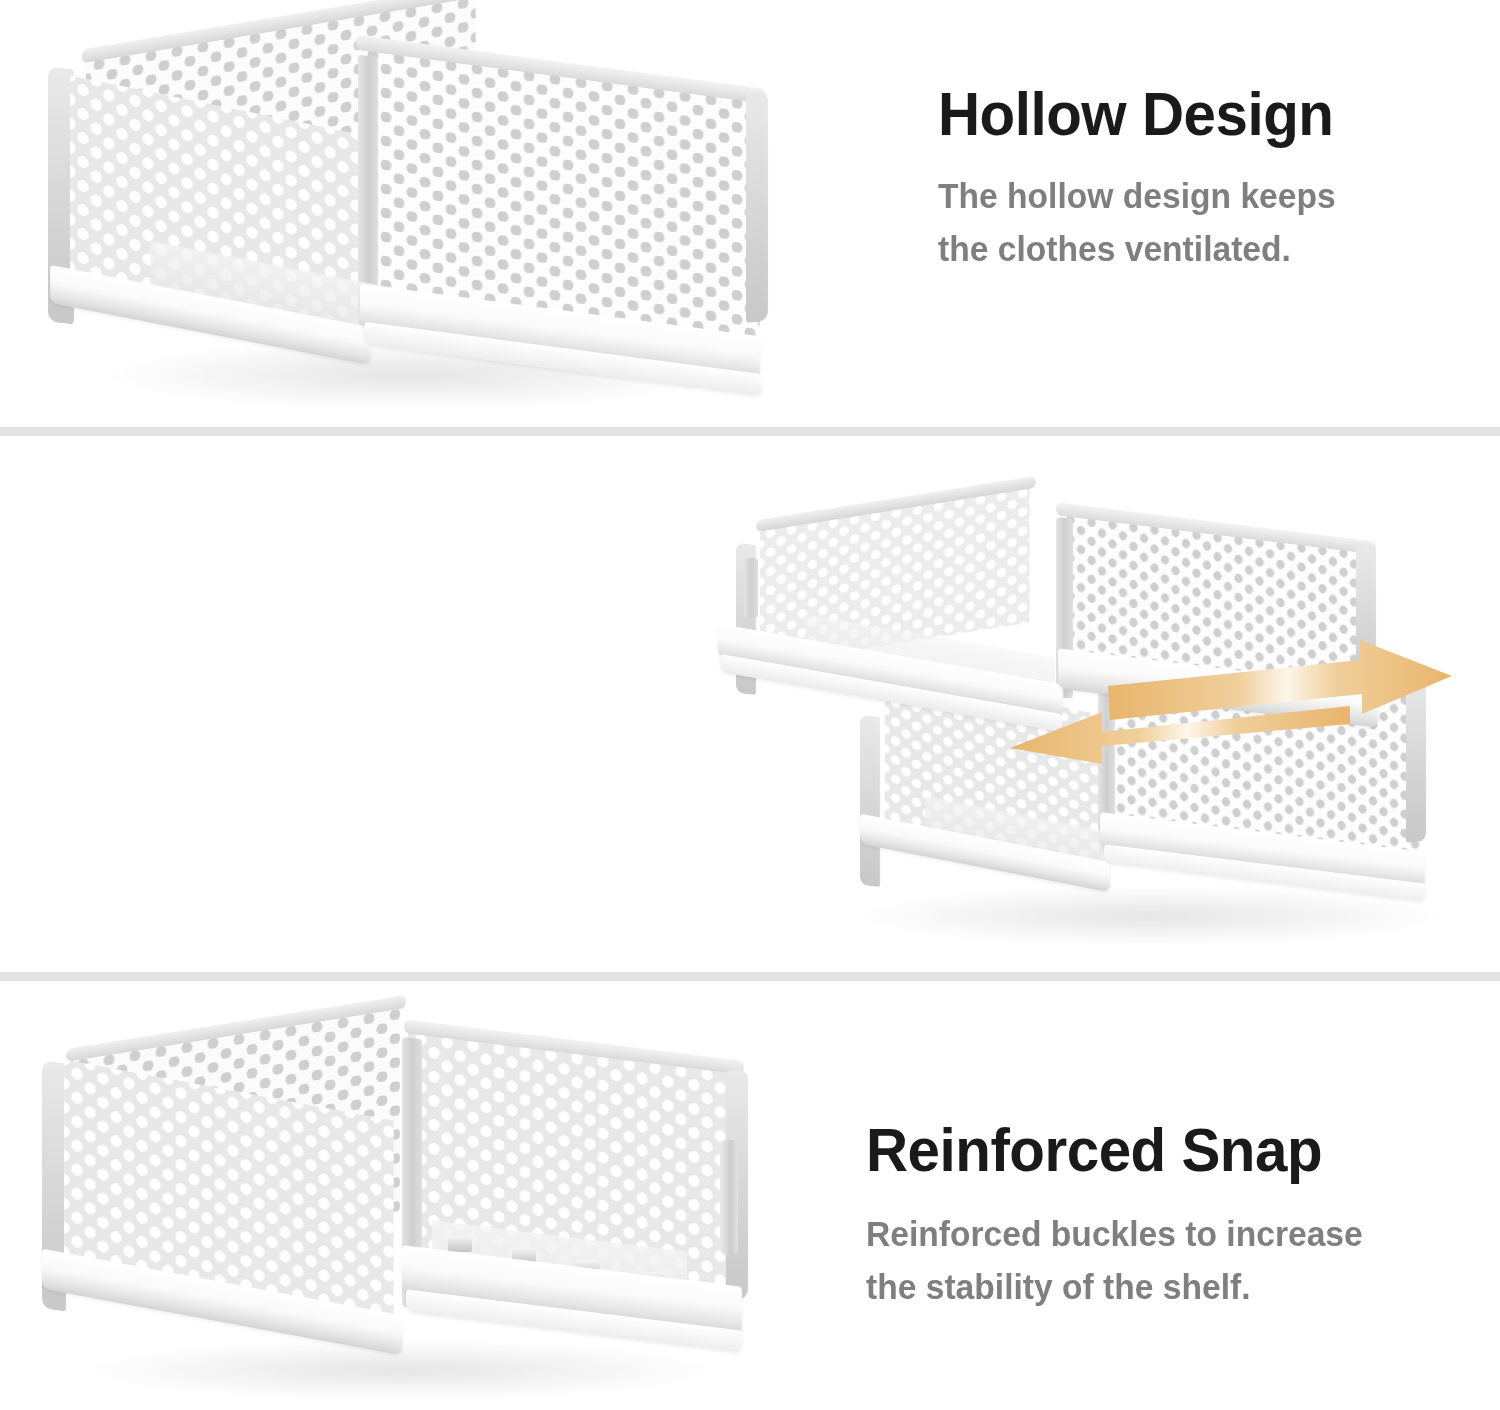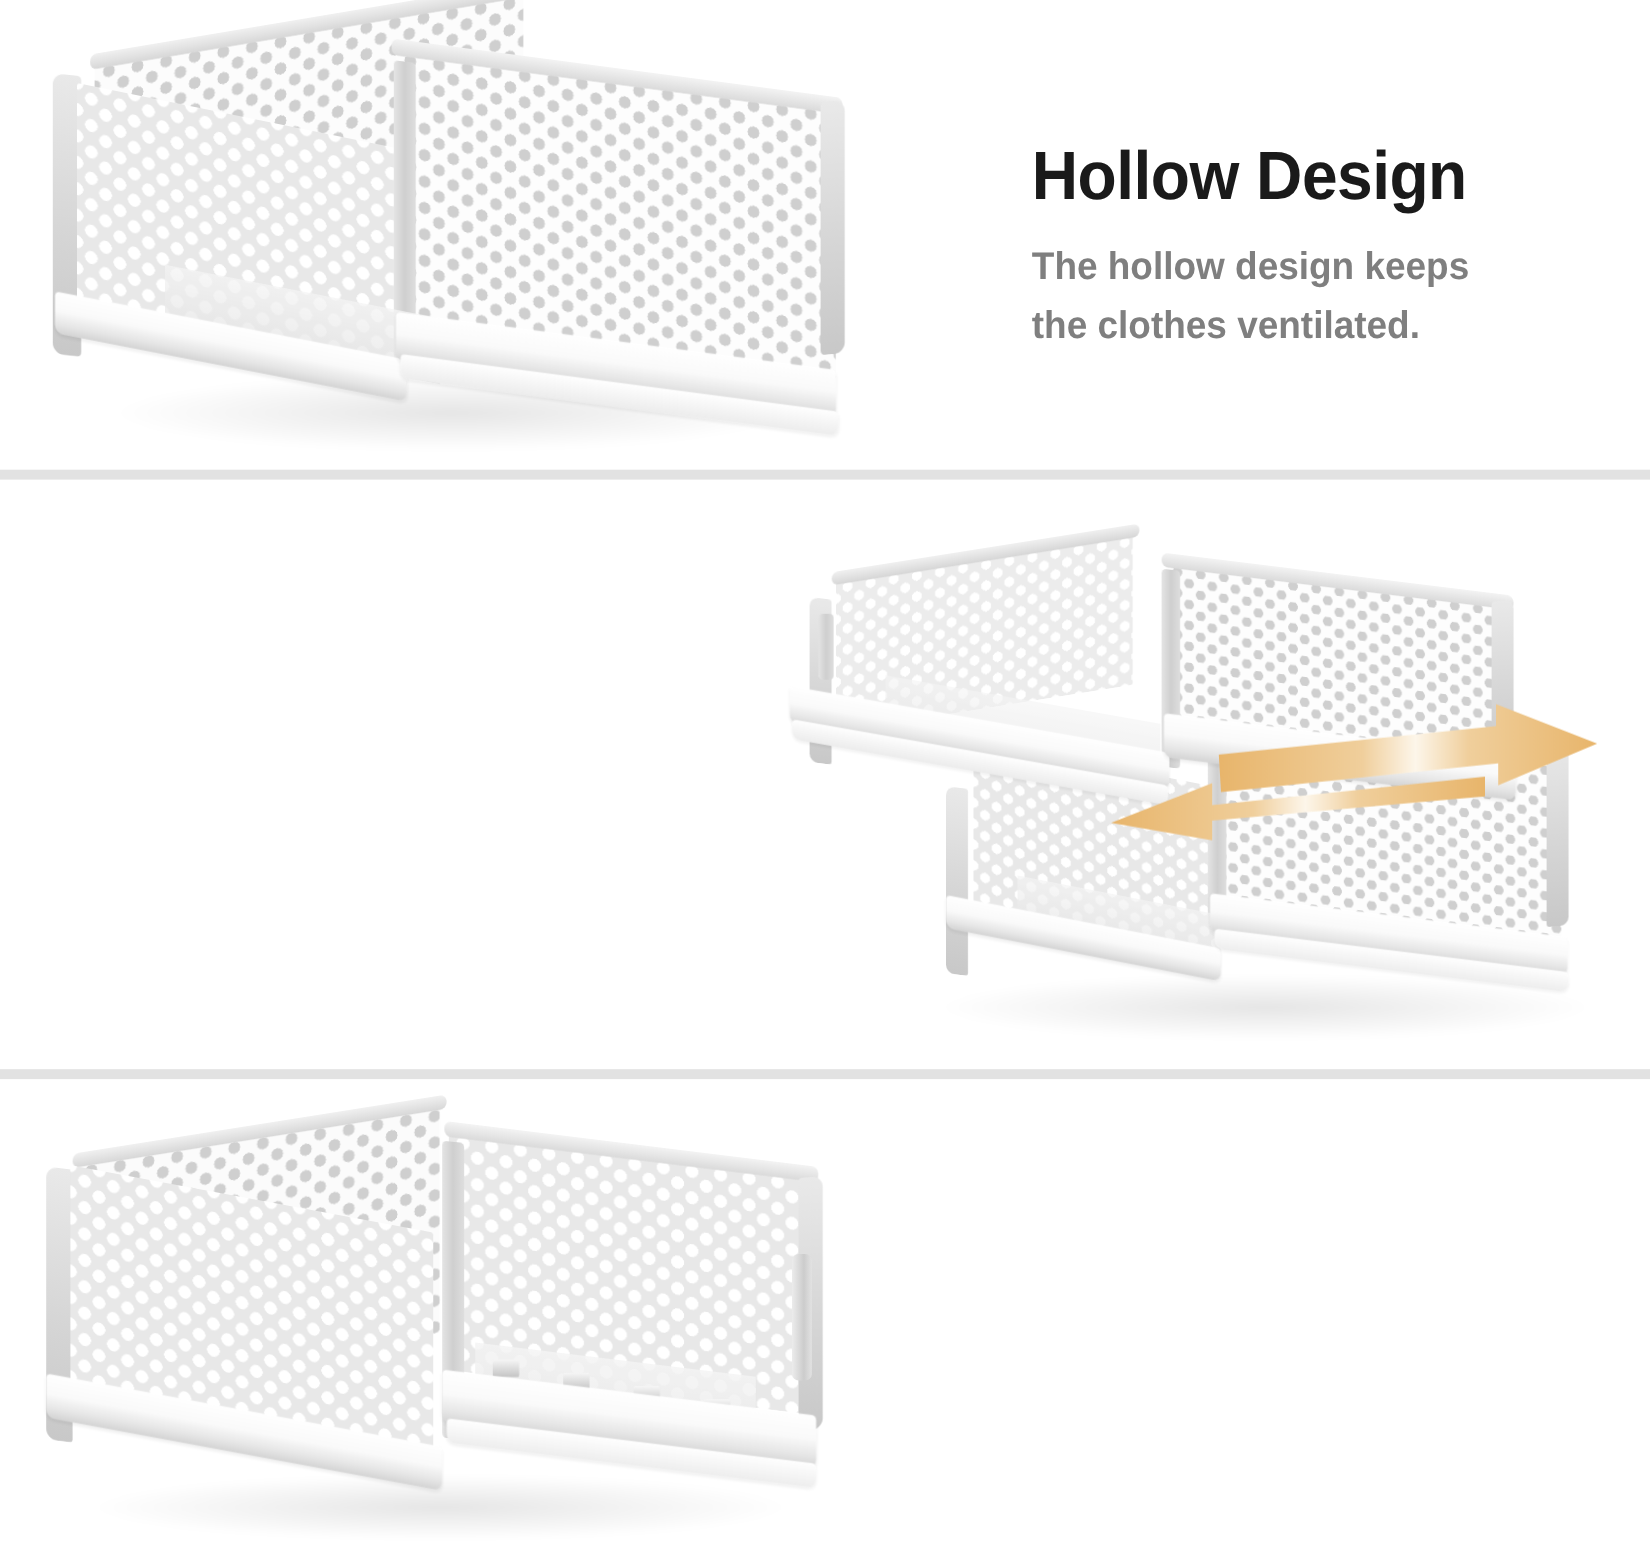--- a/index.html
+++ b/index.html
@@ -31,21 +31,21 @@
   .divider.d1 { top: 427px; }
   .divider.d2 { top: 972px; }
 
   
   .panel { position: absolute; }
   .panel-1 { left: 0; top: 0;    width: 1500px; height: 427px; }
   .panel-2 { left: 0; top: 436px; width: 1500px; height: 536px; }
   .panel-3 { left: 0; top: 981px; width: 1500px; height: 429px; }
 
   
-  .text-block { position: absolute; margin-top: 47px; }
+  .text-block { position: absolute; }
 
   .headline {
     font-size: 62px;
     font-weight: bold;
     color: #1a1a1a;
     letter-spacing: -0.5px;
     line-height: 1.02;
     white-space: nowrap;
     font-stretch: condensed;
     transform: scaleX(0.94);
@@ -315,15 +315,22 @@
                   background:linear-gradient(180deg,#f6f6f6,#c4c4c4);"></div>
       <div class="snap" style="left:620px; top:272px; width:24px; height:16px;
                   background:linear-gradient(180deg,#f6f6f6,#c4c4c4);"></div>
 
       <div class="base-rail" style="left:22px; top:282px; width:360px; height:40px; transform: skewY(10.5deg);"></div>
       <div class="base-rail" style="left:382px; top:266px; width:340px; height:48px; transform: skewY(7deg);"></div>
       <div class="base-rail" style="left:386px; top:310px; width:336px; height:22px; transform: skewY(7deg);
                   background:linear-gradient(180deg,#ffffff,#eeeeee);"></div>
     </div>
 
+    <div class="text-block t3" style="top:137px;">
+      <div class="headline">Reinforced Snap</div>
+      <div class="subline">
+        <div>Reinforced buckles to increase</div>
+        <div>the stability of the shelf.</div>
+      </div>
+    </div>
   </div>
 
 </div>
 
 </body></html>

